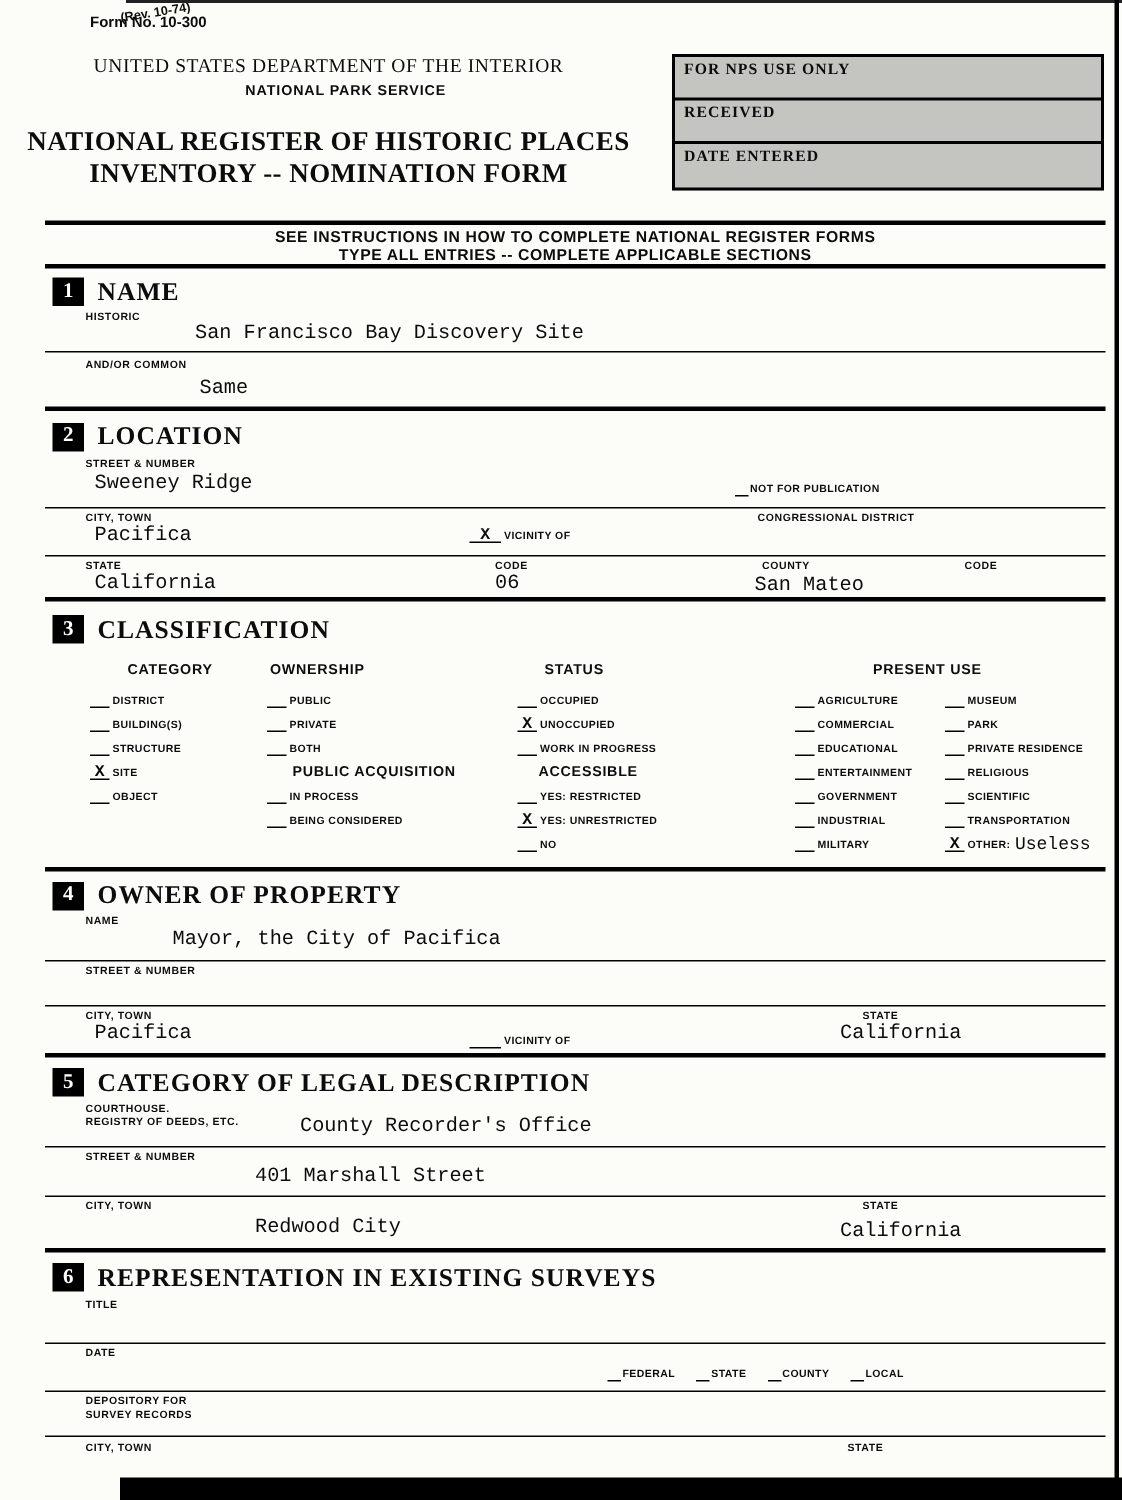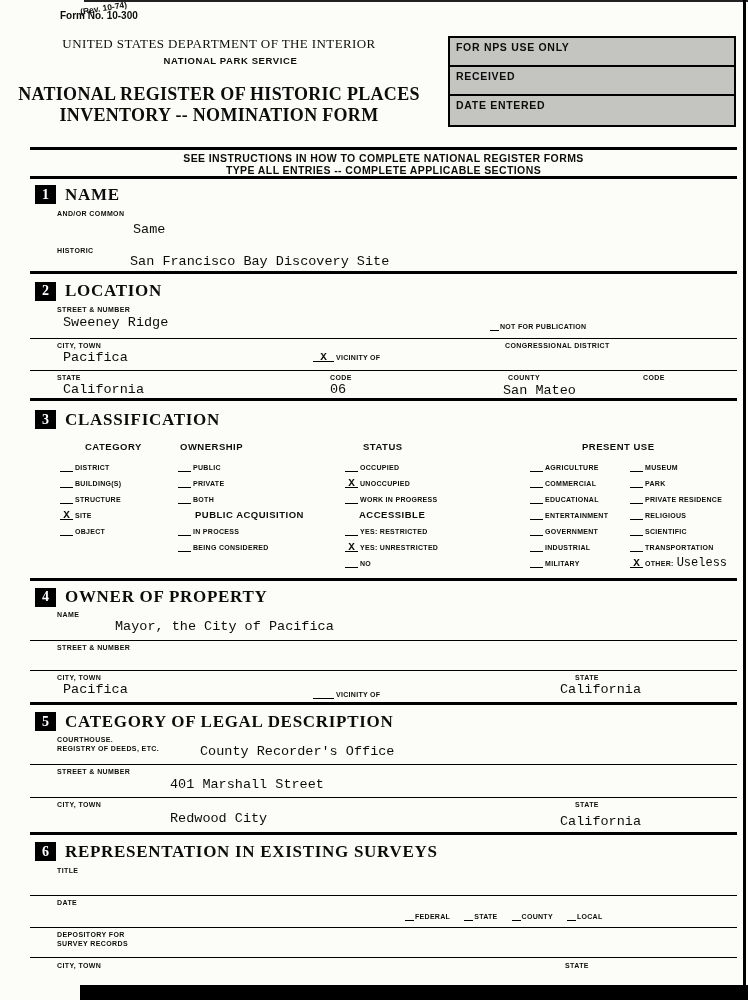--- a/index.html
+++ b/index.html
@@ -18,21 +18,21 @@
   .dept { left:0; top:36px; width:438px; text-align:center; }
   .dept1 { font-family:"Liberation Serif", serif; font-size:13px; letter-spacing:0.4px; }
   .dept2 { font-weight:700; font-size:9.5px; letter-spacing:0.6px; margin-top:3px;margin-left:23px; }
   .tblock {
     left:0; top:84px; width:438px; text-align:center;
     font-family:"Liberation Serif", serif; font-weight:700; font-size:18px;
     line-height:21px; letter-spacing:0.3px;
   }
   .nps { left:448px; top:36px; width:288px; height:91px; background:#c4c4c0; border:2px solid #000; }
   .nps-row { height:29px; border-bottom:2px solid #000; padding:3px 0 0 6px;
-             font-weight:700; font-size:10.5px; letter-spacing:0.7px; }
+             font-weight:700; font-size:10.5px; letter-spacing:0.7px;font-family:Liberation Serif, serif; }
   .nps-row.last { border-bottom:none; }
 
   .edge-top { left:84px; top:0; width:664px; height:2px; background:#222; }
   .edge-right { right:2px; top:0; width:3px; height:100%; background:#000; }
   .bottom-bar { left:80px; bottom:0; width:668px; height:15px; background:#000; }
 
   
   .instr {
     margin:0 11px 0 30px; height:29px; border-top:3.5px solid #000;
     text-align:center; font-weight:700; font-size:10.5px; letter-spacing:0.4px;
@@ -100,27 +100,27 @@
   <div class="instr">
     <div><span>SEE INSTRUCTIONS IN </span><span class="em">HOW TO COMPLETE NATIONAL REGISTER FORMS</span></div>
     <div>TYPE ALL ENTRIES -- COMPLETE APPLICABLE SECTIONS</div>
   </div>
 
   <div class="sec" style="height:95px">
     <div class="shead" style="height:26px">
       <div class="snum">1</div>
       <div class="stitle">NAME</div>
     </div>
+    <div class="fld" style="height:30px">
+      <span class="lbl abs" style="left:27px;top:3px">HISTORIC</span>
+      <span class="typed abs" style="left:100px;top:10px">San Francisco Bay Discovery Site</span>
+    </div>
     <div class="fld nb" style="height:39px">
       <span class="lbl abs" style="left:27px;top:5px">AND/OR COMMON</span>
       <span class="typed abs" style="left:103px;top:17px">Same</span>
-    </div>
-    <div class="fld" style="height:30px">
-      <span class="lbl abs" style="left:27px;top:3px">HISTORIC</span>
-      <span class="typed abs" style="left:100px;top:10px">San Francisco Bay Discovery Site</span>
     </div>
   </div>
 
   <div class="sec" style="height:127px">
     <div class="shead" style="height:29px">
       <div class="snum">2</div>
       <div class="stitle">LOCATION</div>
     </div>
     <div class="fld" style="height:36px">
       <span class="lbl abs" style="left:27px;top:3px">STREET &amp; NUMBER</span>

